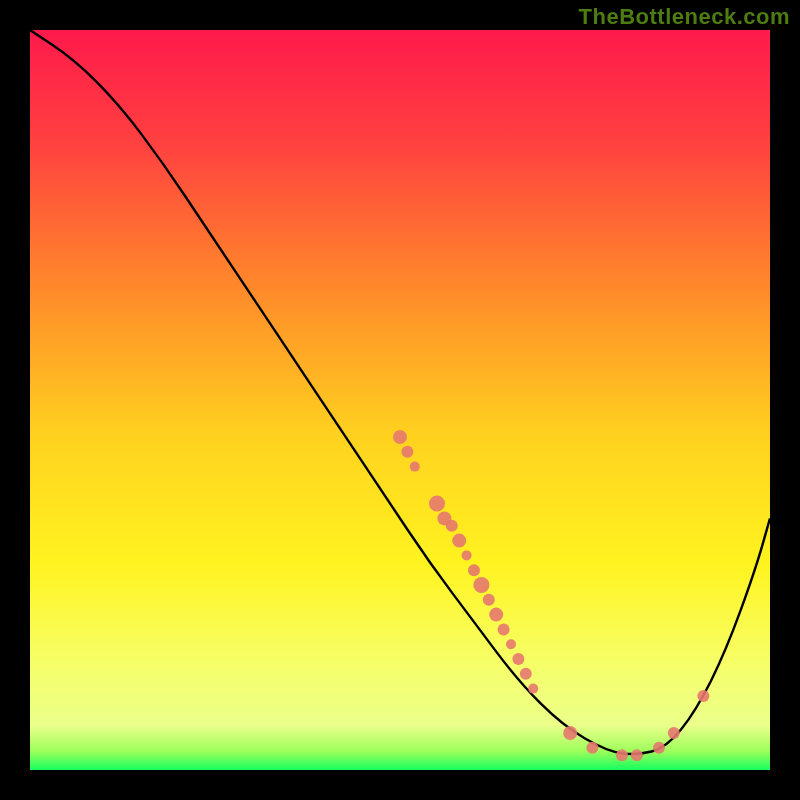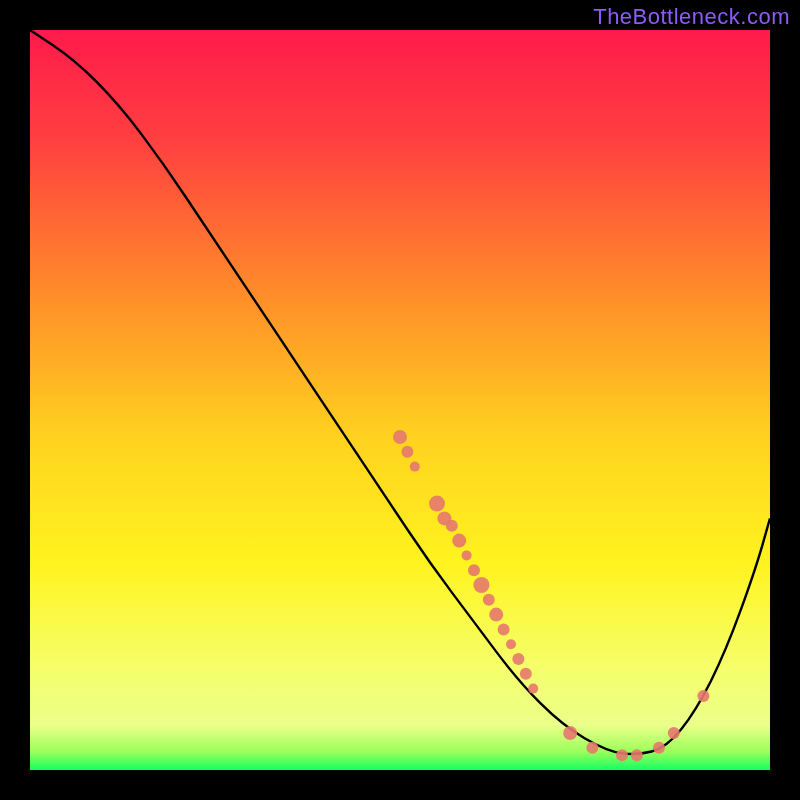--- a/index.html
+++ b/index.html
@@ -13,23 +13,23 @@
   .frame {
     position: relative;
     width: 800px;
     height: 800px;
     background: #000;
   }
   .attribution {
     position: absolute;
     top: 4px;
     right: 10px;
-    color: #8b5cf6;
+    color: #4d7c0f;
     font-size: 22px;
-    font-weight: 400;
+    font-weight: 700;
     letter-spacing: 0.5px;
   }
   .plot {
     position: absolute;
     top: 30px;
     left: 30px;
     width: 740px;
     height: 740px;
   }
 </style>

